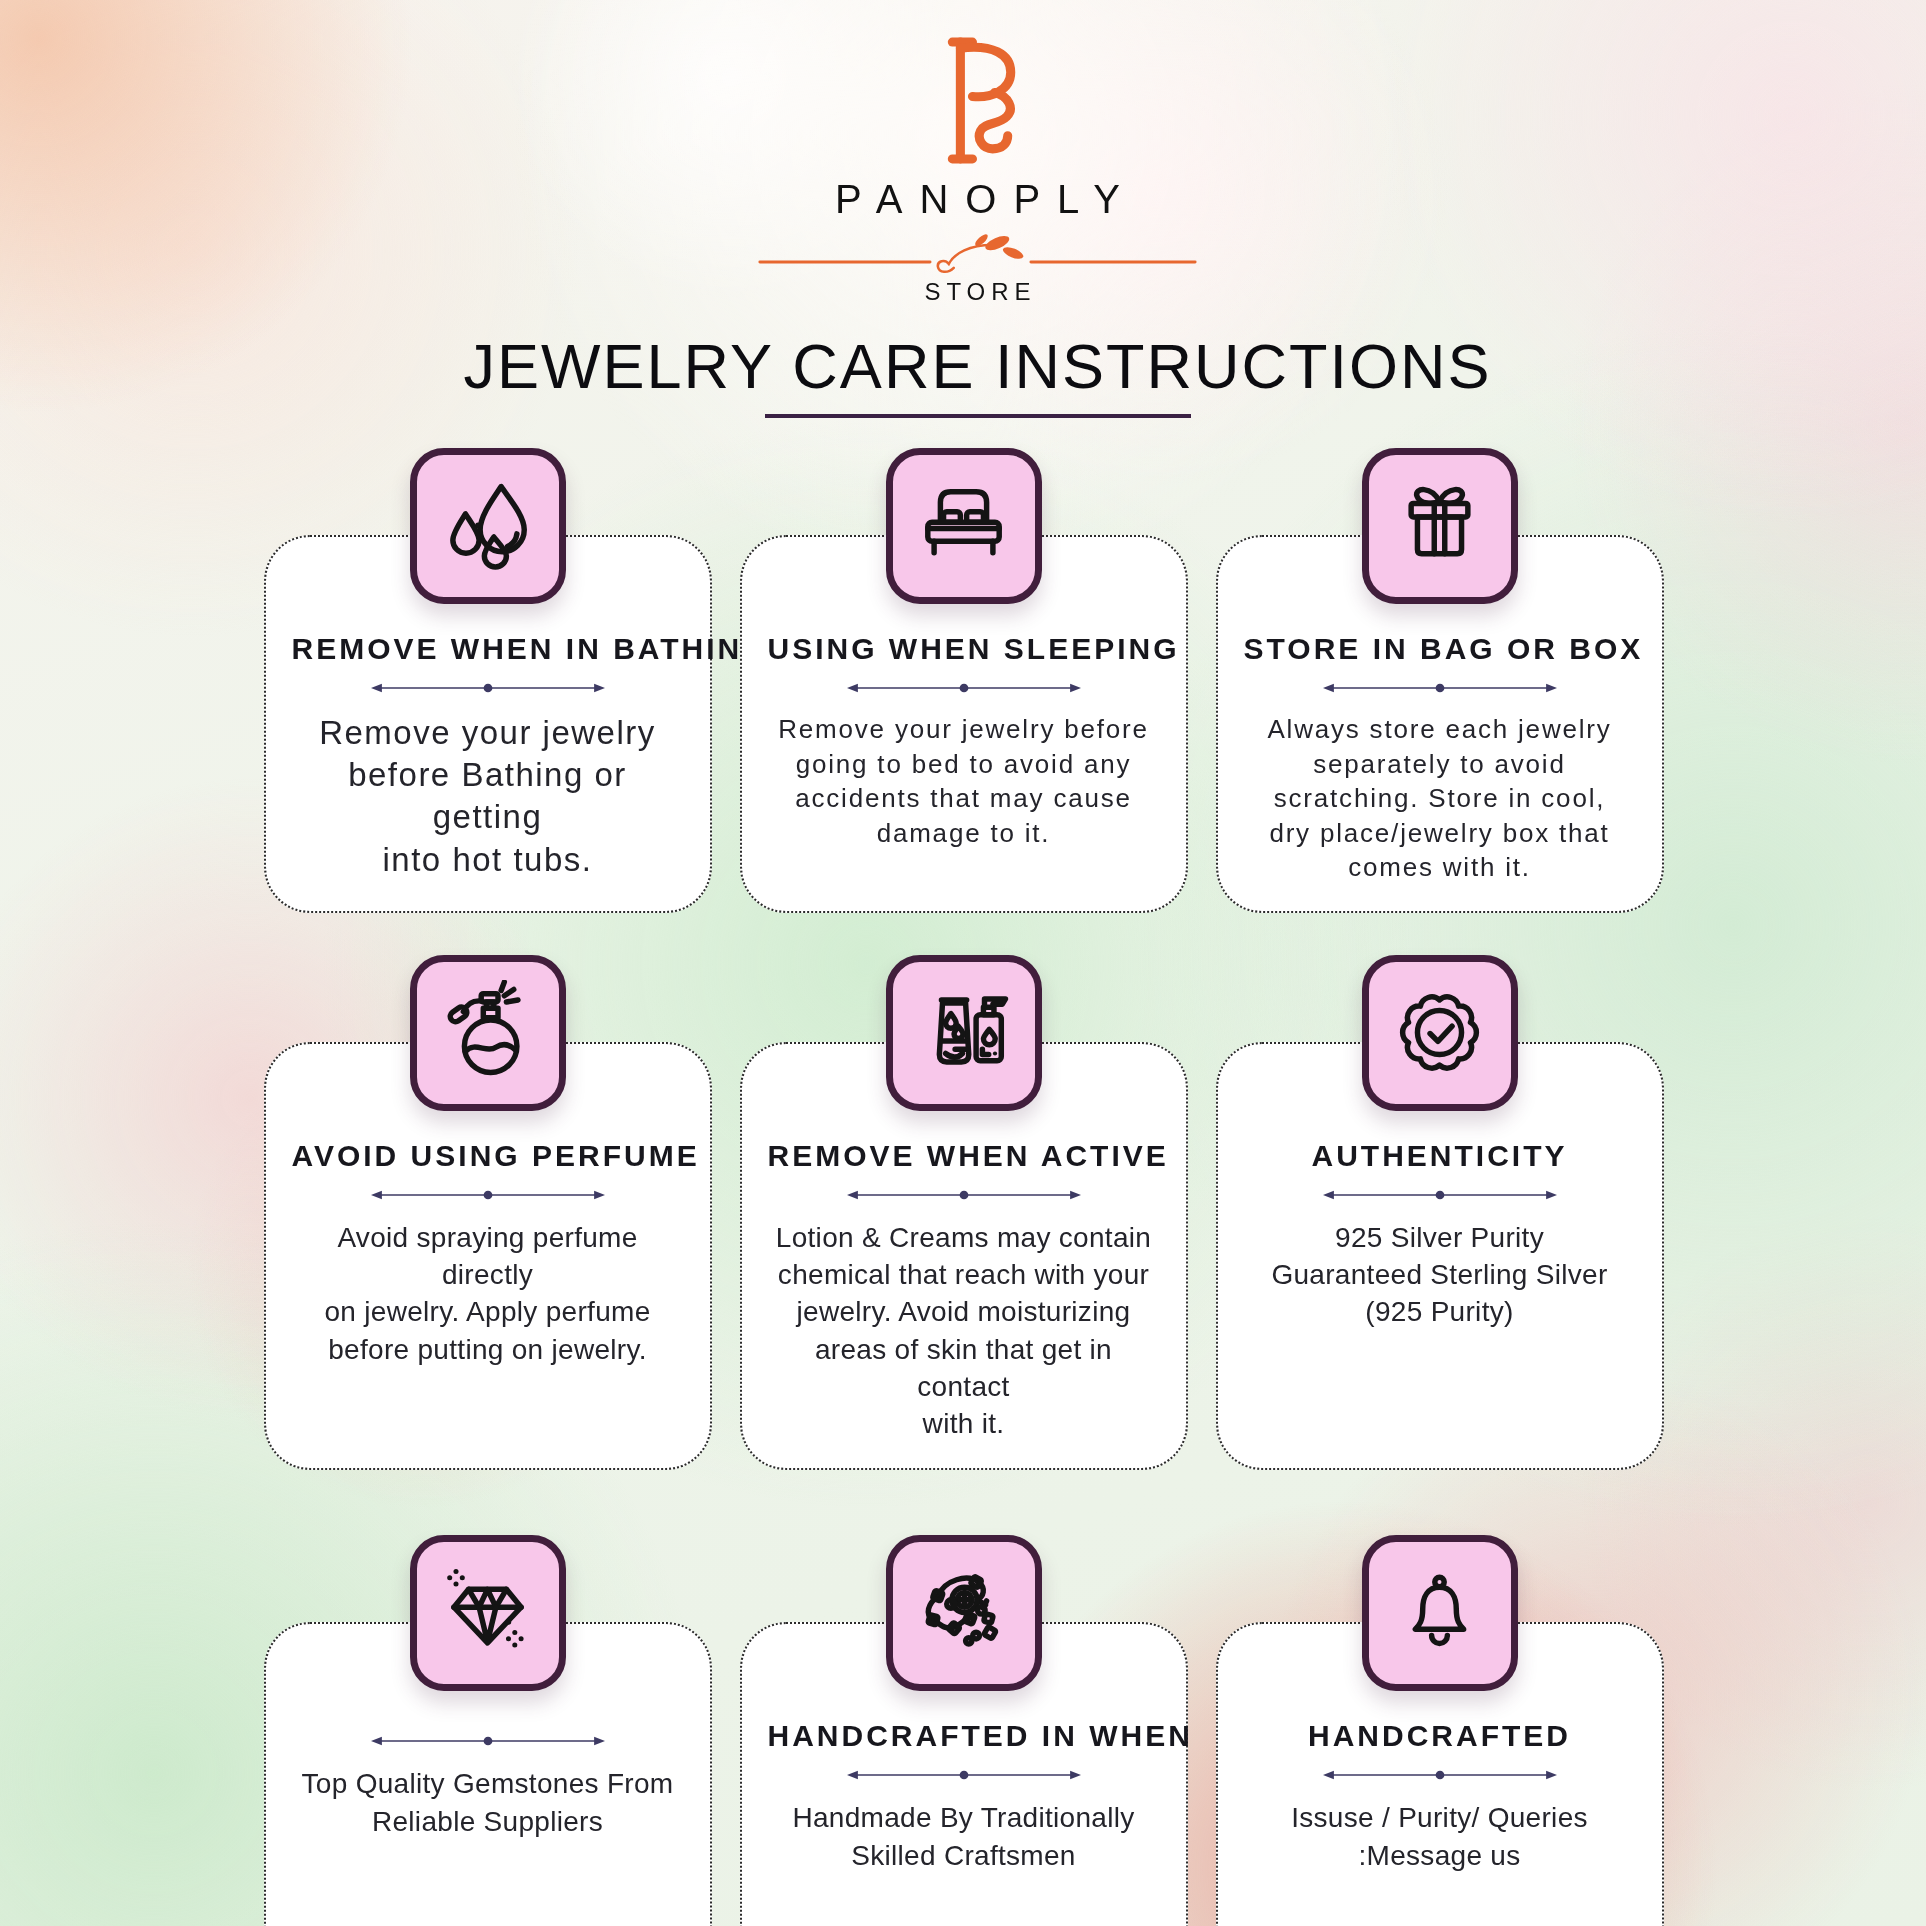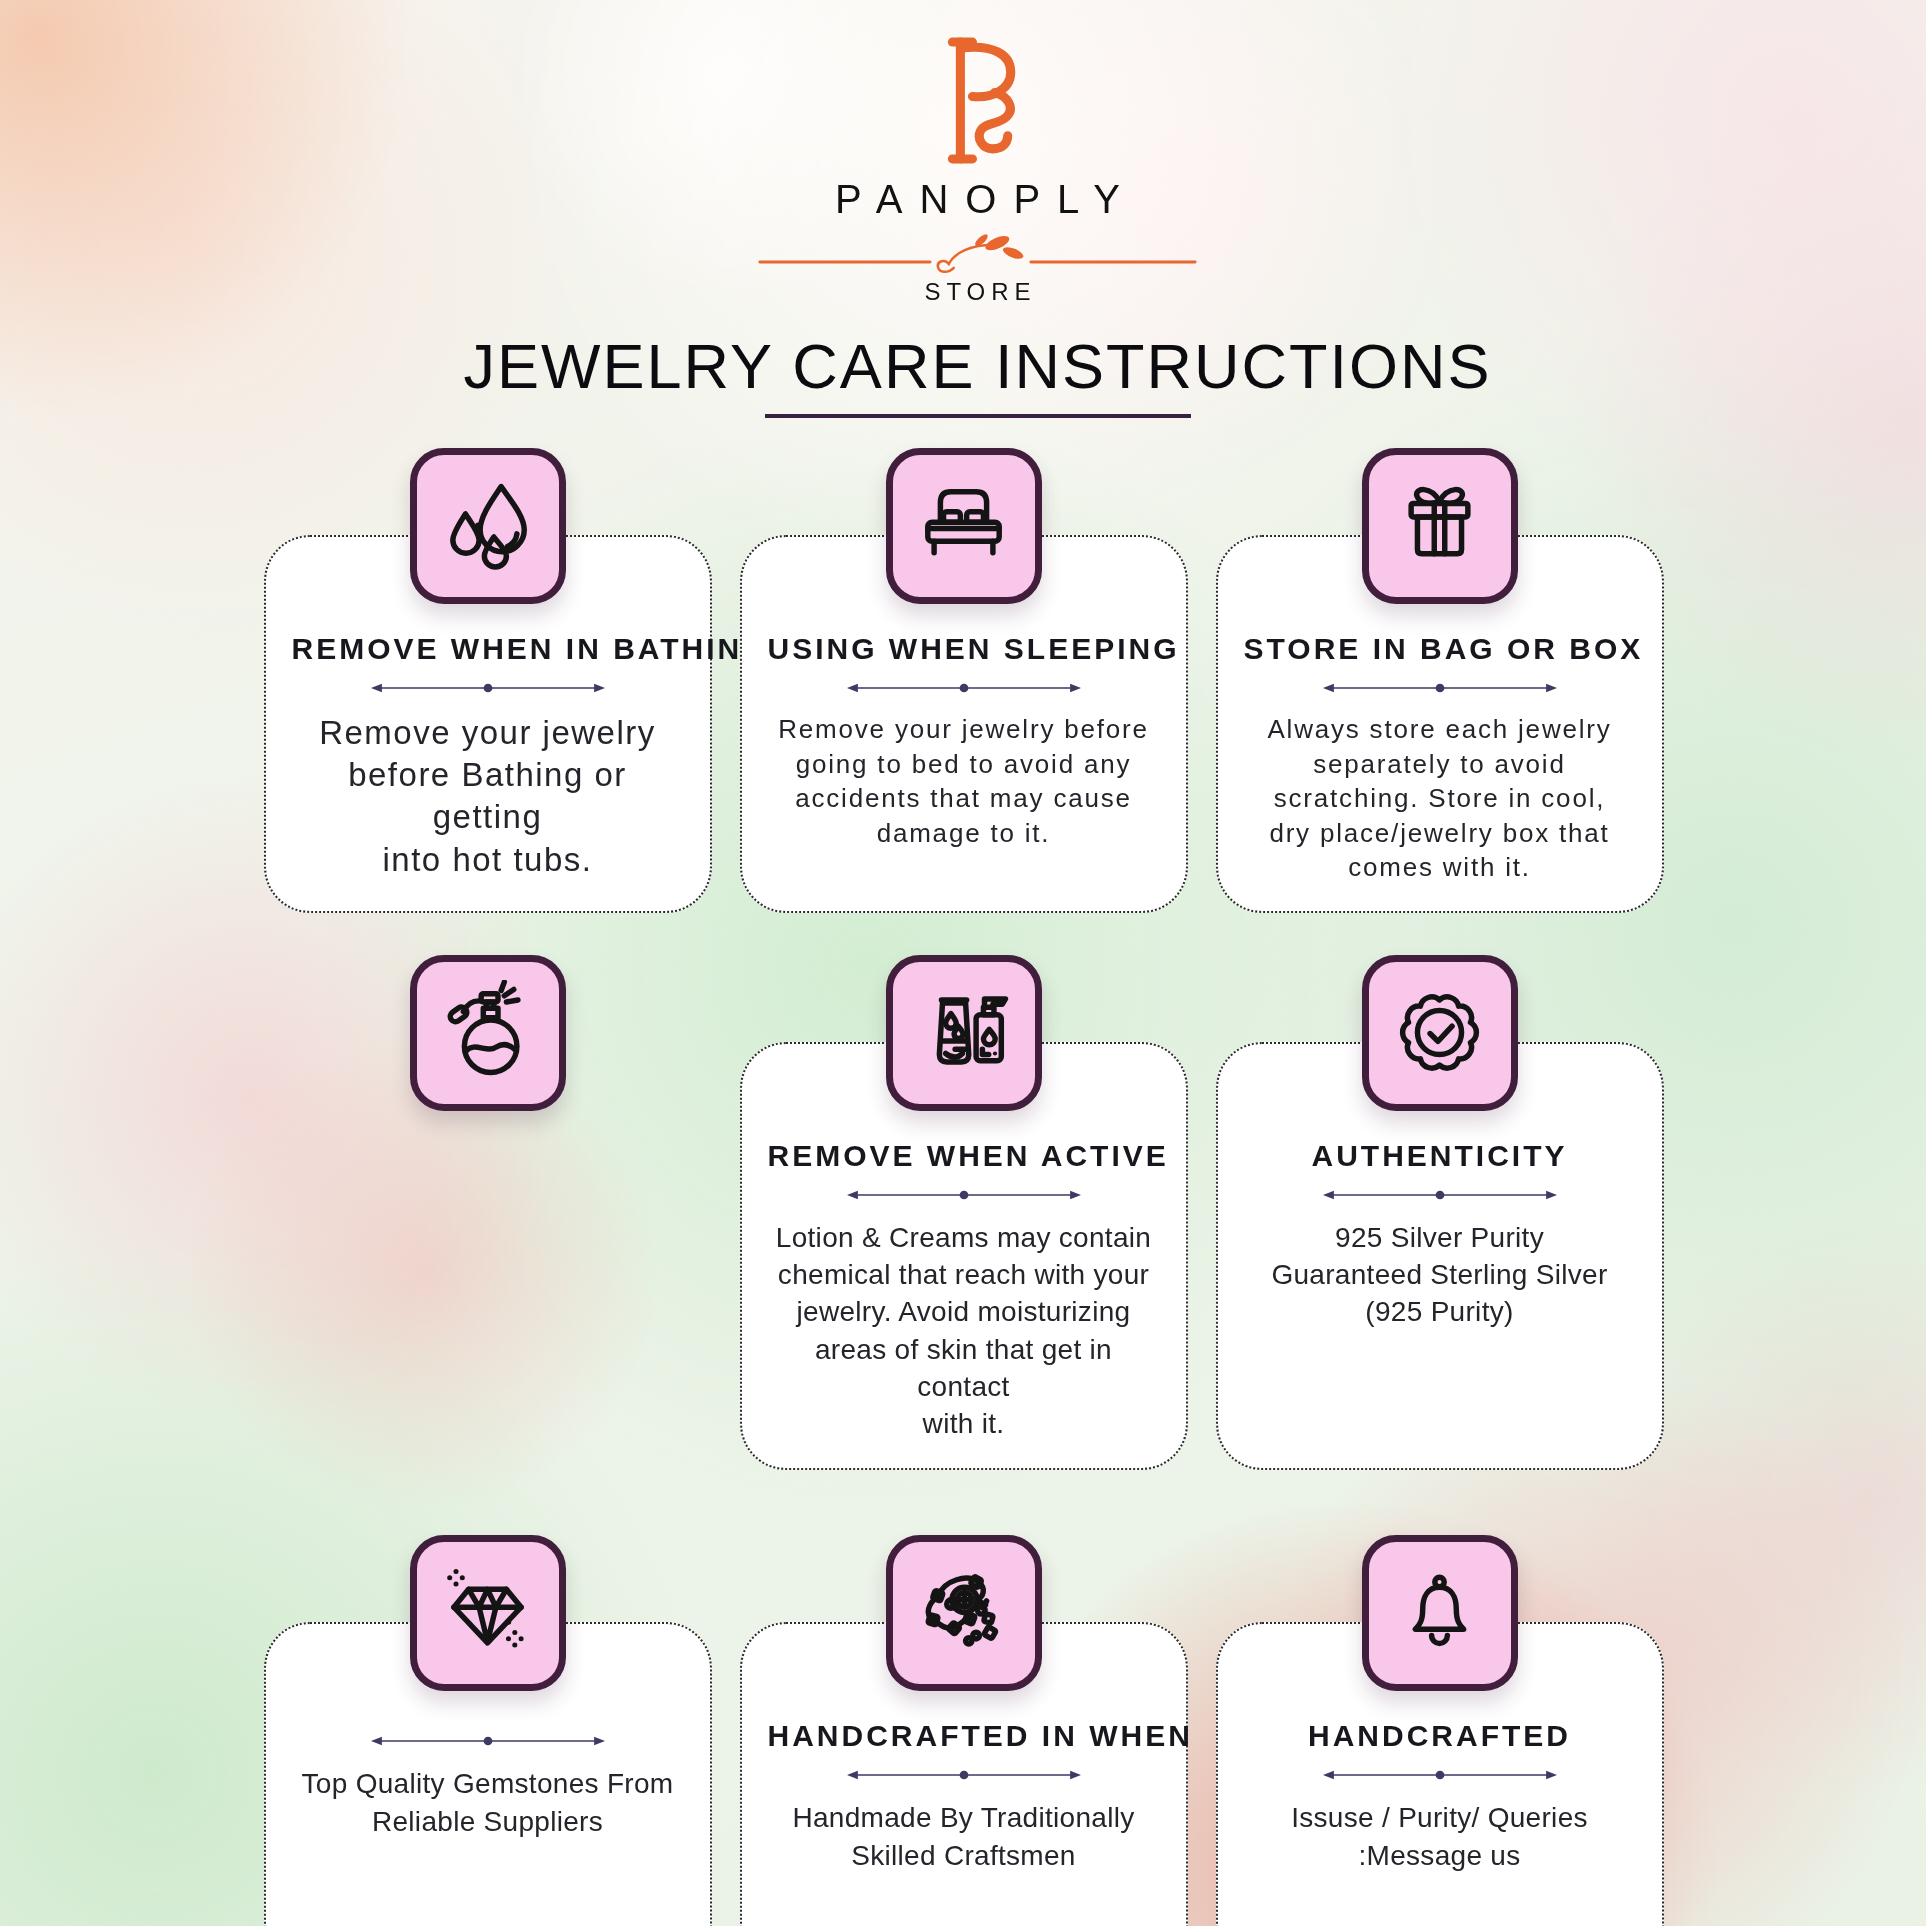--- a/index.html
+++ b/index.html
@@ -189,20 +189,32 @@
         <circle cx="53" cy="63" r="25"></circle>
         <path d="M29 68 C38 58 49 70 58 64 C66 59 72 62 77 67"></path>
         <rect x="46" y="27" width="14" height="9"></rect>
         <rect x="44" y="13" width="16" height="8" rx="2"></rect>
         <rect x="49" y="21" width="7" height="6"></rect>
         <path d="M44 20 C35 19 30 24 27 30"></path>
         <rect x="14" y="28" width="17" height="10" rx="5" transform="rotate(-35 22 33)"></rect>
         <path d="M66 15 l9 -6 M68 21 l11 -2 M63 10 l3 -8"></path>
       </svg>
     </div>
+    <div class="card">
+      <div class="card-heading">AVOID USING PERFUME</div>
+      <svg class="hdiv" width="238" height="16" viewBox="0 0 240 16">
+        <line x1="10" y1="8" x2="230" y2="8" stroke="#3d3a63" stroke-width="1.7"></line>
+        <path d="M2 8 L13 3.7 L13 12.3 Z" fill="#3d3a63"></path>
+        <path d="M238 8 L227 3.7 L227 12.3 Z" fill="#3d3a63"></path>
+        <circle cx="120" cy="8" r="4.4" fill="#3d3a63"></circle>
+      </svg>
+      <div class="card-body">Avoid spraying perfume directly
+on jewelry. Apply perfume
+before putting on jewelry.</div>
+    </div>
   </div>
 
   <div class="cell">
     <div class="tile">
       <svg class="icon-svg" viewBox="0 0 100 100">
         <path d="M30 22 h22 l3 49 q0 7 -7 7 h-14 q-7 0 -7 -7 Z"></path>
         <path d="M29 19 h24" stroke-width="7"></path>
         <path d="M38 32 c-3 4 -5 7 -5 9 a5 5 0 0 0 10 0 c0 -2 -2 -5 -5 -9 Z"></path>
         <path d="M45 44 c-2.5 3.5 -4 6 -4 7.5 a4.3 4.3 0 0 0 8.6 0 c0 -1.5 -1.6 -4 -4.6 -7.5 Z"></path>
         <path d="M28.5 58 h25 M42 66 h10"></path>

